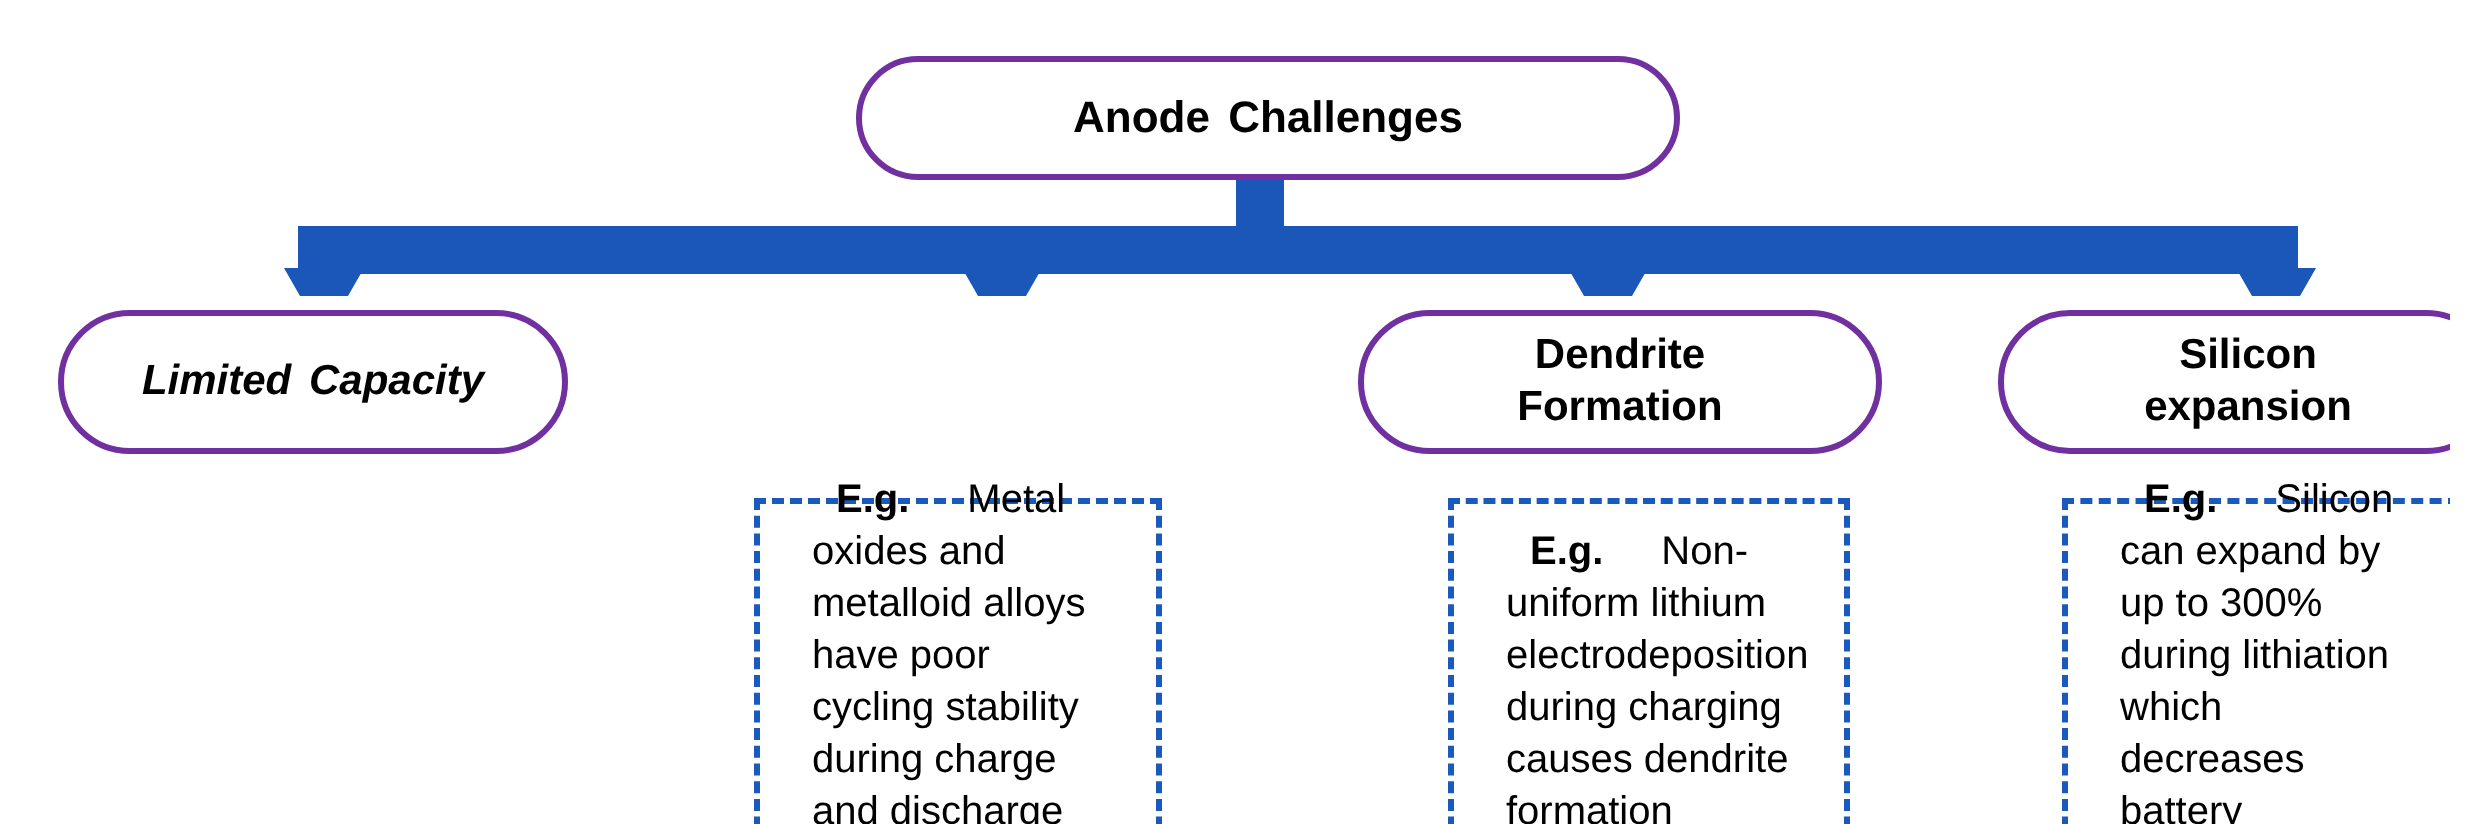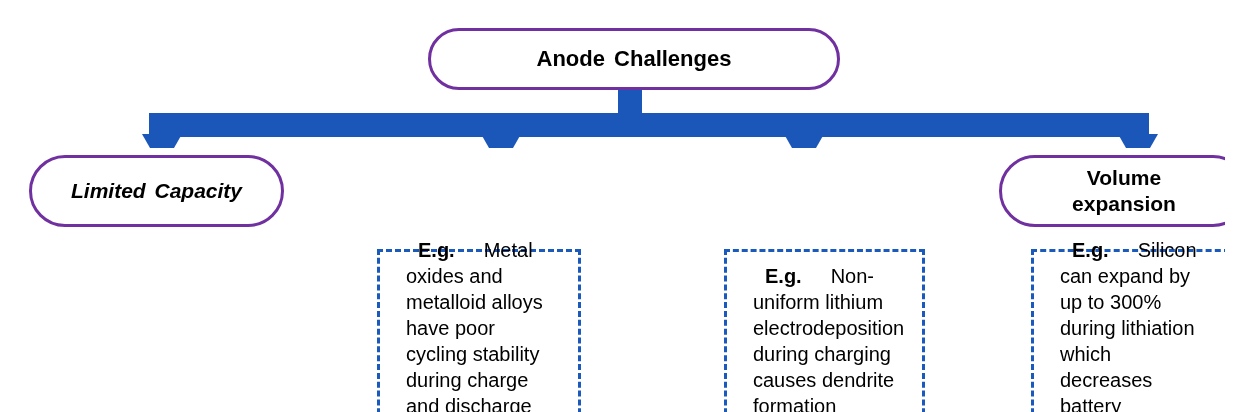--- a/index.html
+++ b/index.html
@@ -108,24 +108,27 @@
   <div class="arrowhead ah-4"></div>
 
   <div class="node branch-node bn-1">
     <span class="node-label">Limited Capacity</span>
   </div>
 
   <div class="example-box eb-2">
     <p class="example-text"><span class="eg-label">E.g.</span><span>Metal oxides and metalloid alloys have poor cycling stability during charge and discharge cycles</span></p>
   </div>
 
+  <div class="node branch-node wrap bn-3">
+    <span class="node-label">Dendrite Formation</span>
+  </div>
   <div class="example-box eb-3">
     <p class="example-text"><span class="eg-label">E.g.</span><span>Non-uniform lithium electrodeposition during charging causes dendrite formation</span></p>
   </div>
 
   <div class="node branch-node wrap bn-4">
-    <span class="node-label">Volume expansion</span>
+    <span class="node-label">Silicon expansion</span>
   </div>
   <div class="example-box eb-4">
     <p class="example-text"><span class="eg-label">E.g.</span><span>Silicon can expand by up to 300% during lithiation which decreases battery capacity.</span></p>
   </div>
 
 </div>
 
 </body></html>

